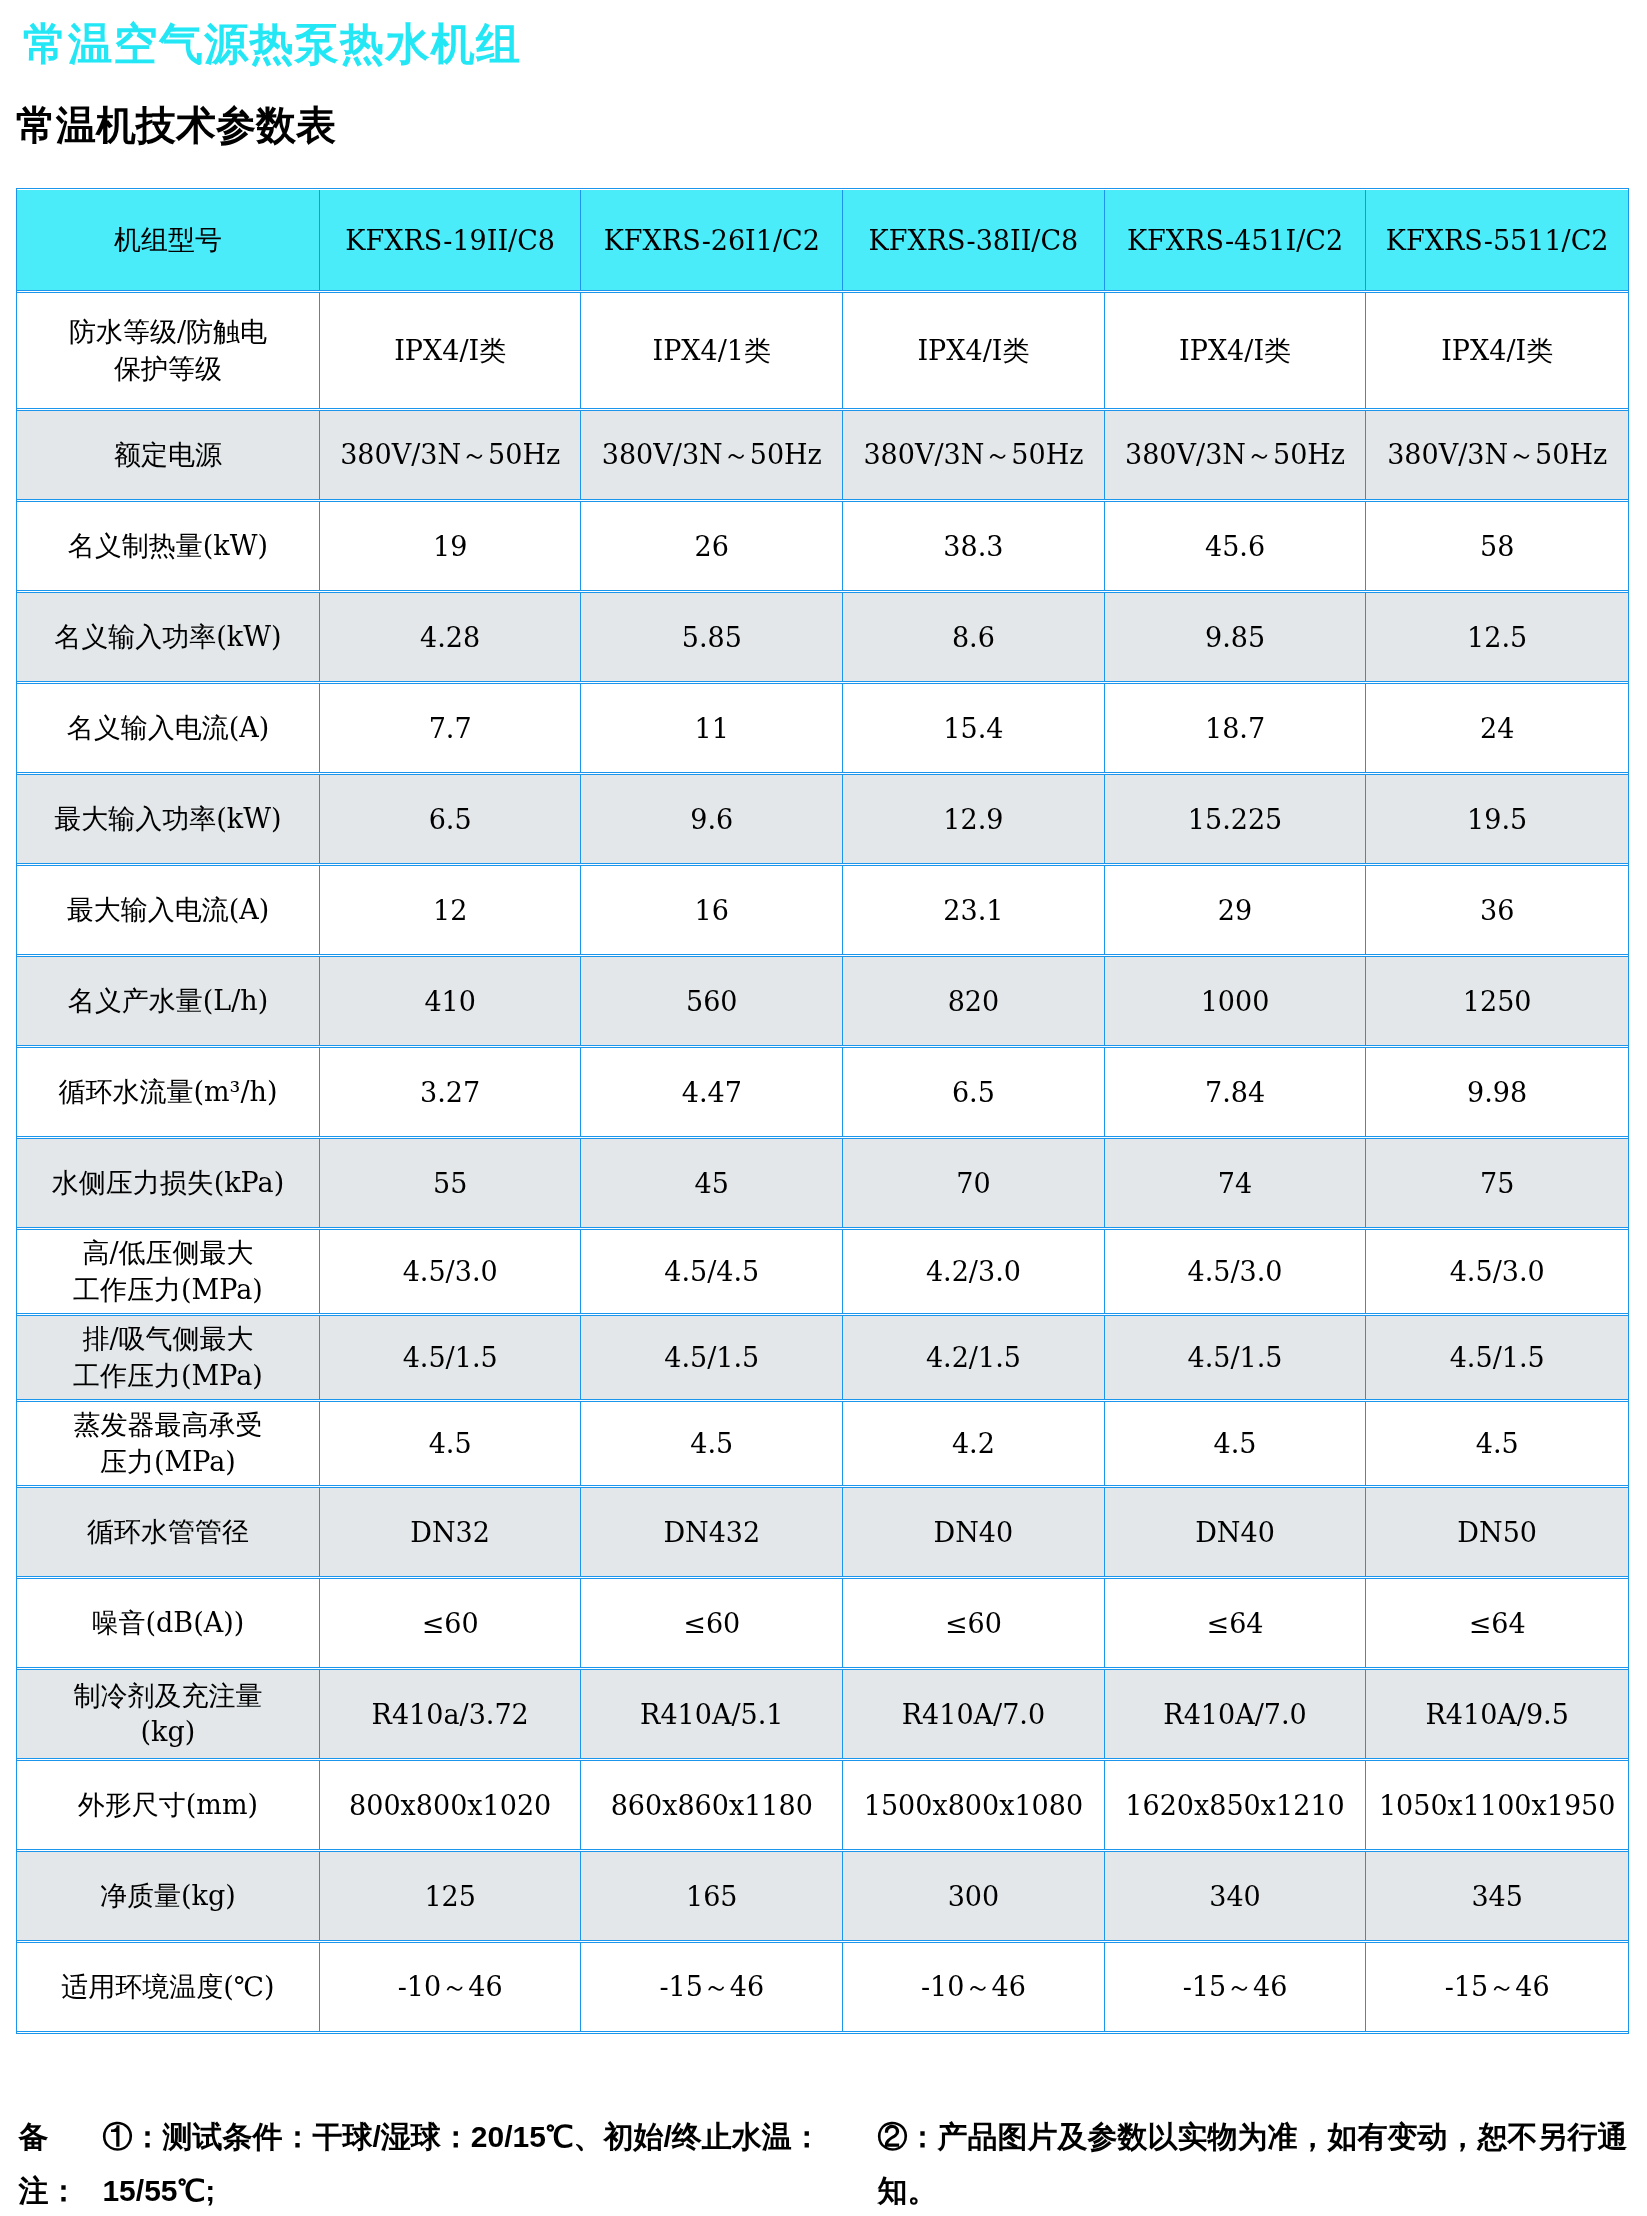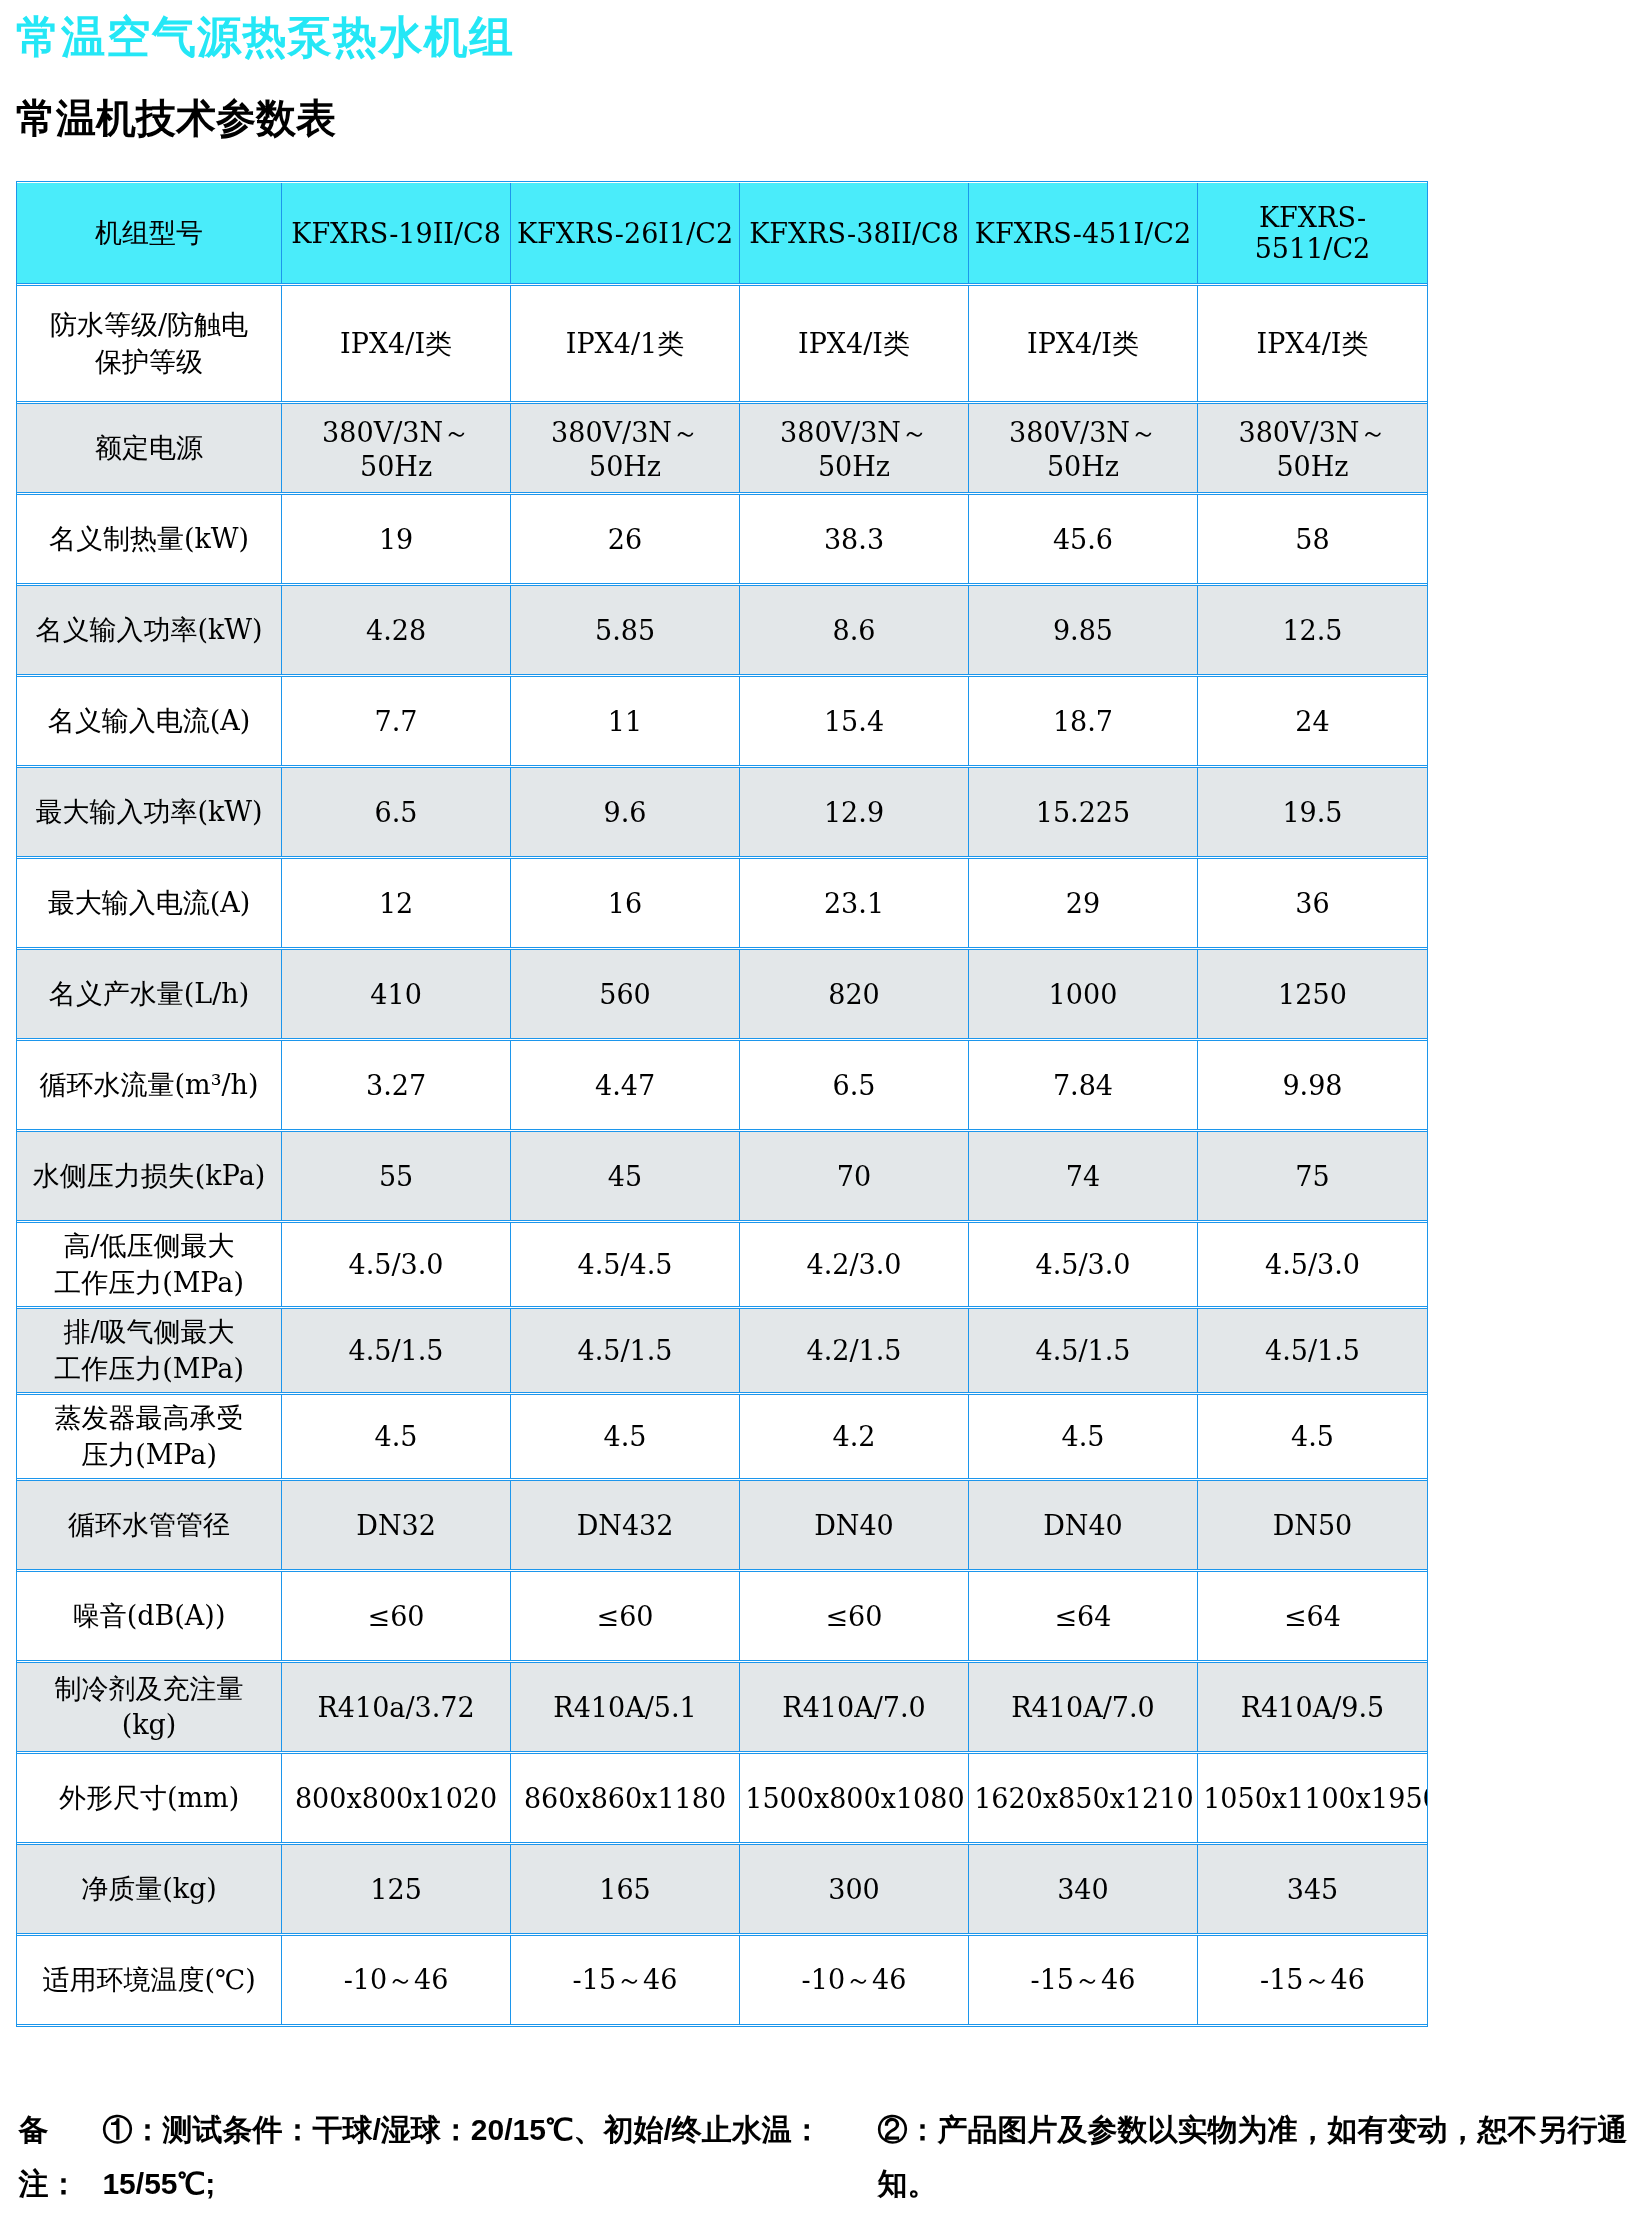--- a/index.html
+++ b/index.html
@@ -13,38 +13,38 @@
   body{
     width:1648px;
     min-height:2216px;
     background:#ffffff;
     font-family:"Liberation Sans",sans-serif;
     color:#000;
   }
   .page{padding:11.6px 16px 0 16px;}
 
   .page-title{
-    margin:0;
+    margin:7px;
     font-size:44px;
     font-weight:bold;
     letter-spacing:1.3px;
     color:var(--title-cyan,#24E7F6);
     line-height:1.15;
   }
   .section-title{
     margin:34px 0 0 0;
     font-size:40px;
     font-weight:bold;
     color:#000;
     line-height:1.1;
   }
 
   table.spec{
     margin-top:41px;
-    width:1412px;
+    width:1613px;
     border-collapse:separate;
     border-spacing:0 1.3px;
     border:1.9px solid var(--border-blue,#1C96EC);
     background:#fff;
     table-layout:fixed;
     font-family:"DejaVu Serif","Liberation Serif",serif;
     font-size:27px;
     text-align:center;
   }
   col.col-label{width:18.8%;}

